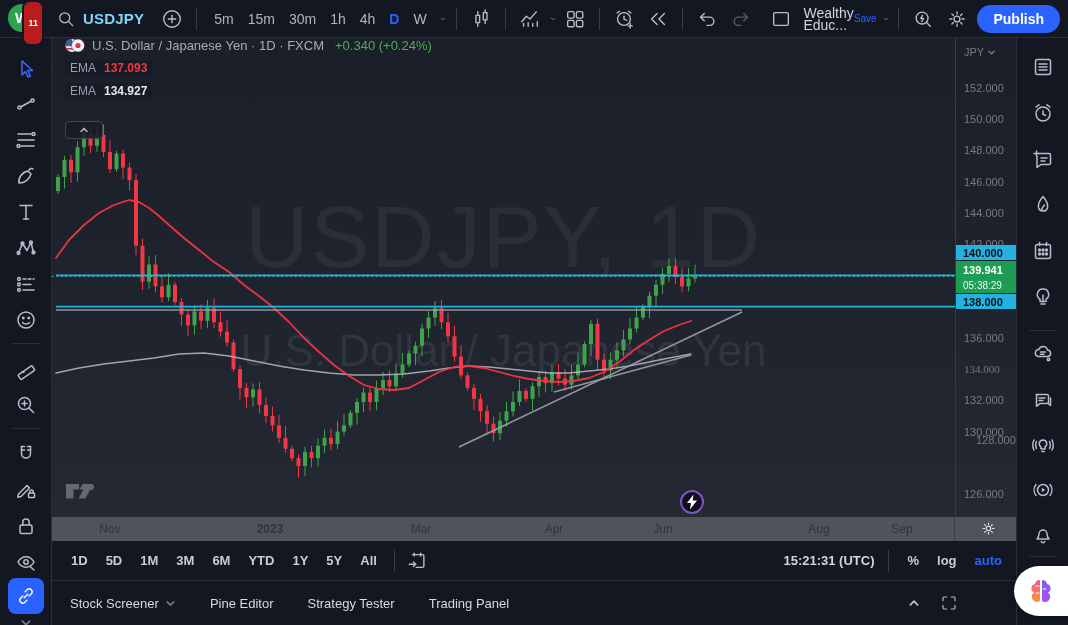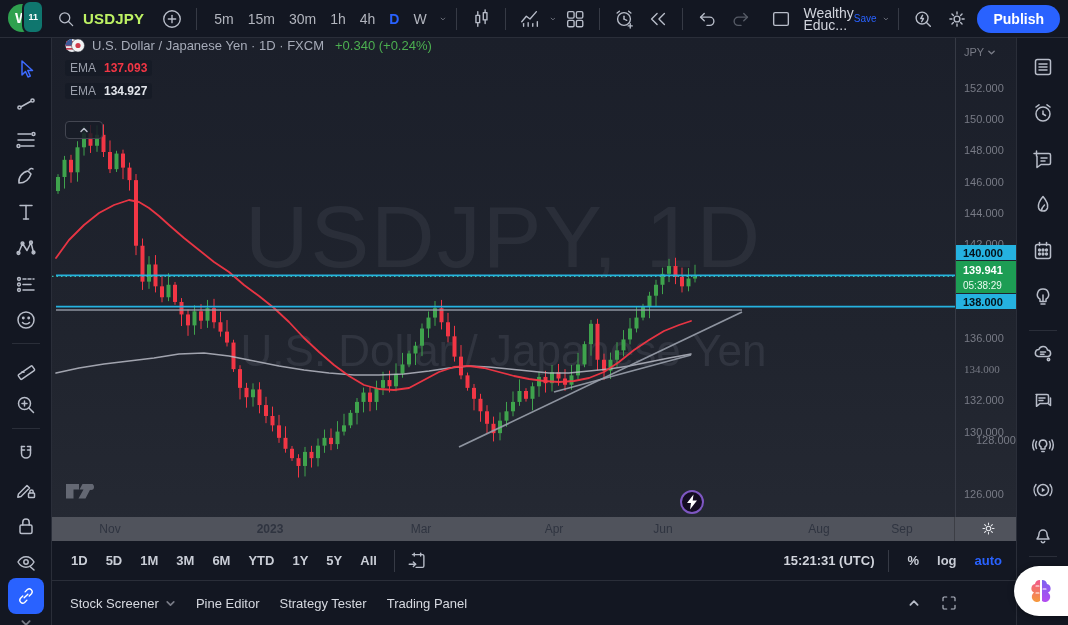--- a/index.html
+++ b/index.html
@@ -4,23 +4,23 @@
 <style>
   *{margin:0;padding:0;box-sizing:border-box;}
   html,body{width:1068px;height:625px;}
   body{position:relative;background:#131722;font-family:"Liberation Sans",sans-serif;color:#d1d4dc;overflow:hidden;font-size:13px;}
   svg.ic{stroke:#b8bdc9;fill:none;stroke-width:1.5;stroke-linecap:round;stroke-linejoin:round;display:block;}
   svg.chev{stroke:#787b86;fill:none;stroke-width:1.5;stroke-linecap:round;stroke-linejoin:round;}
   
   .topbar{position:absolute;left:0;top:0;width:1068px;height:38px;background:#131722;border-bottom:1px solid #2a2e39;display:flex;align-items:center;padding:0 8px;gap:6px;z-index:30;}
   .logo{position:relative;width:30px;height:30px;margin-right:4px;flex:none;}
   .logo .ball{width:28px;height:28px;border-radius:50%;background:#2fa14f;color:#fff;font-weight:bold;font-size:15px;display:flex;align-items:center;justify-content:center;}
-  .logo .badge{position:absolute;right:-6px;top:-4px;background:#0f766e;color:#fff;font-size:9px;font-weight:bold;border-radius:8px;padding:10px 4px;border:2px solid #131722;}
+  .logo .badge{position:absolute;right:-6px;top:-4px;background:#b91c1c;color:#fff;font-size:9px;font-weight:bold;border-radius:8px;padding:16px 4px;border:2px solid #131722;}
   .sym-search{display:flex;align-items:center;gap:7px;padding:4px 8px;border-radius:4px;cursor:pointer;}
-  .sym-search .sym{font-size:15px;font-weight:bold;color:#bef264;letter-spacing:.2px;}
+  .sym-search .sym{font-size:15px;font-weight:bold;color:#7dd3fc;letter-spacing:.2px;}
   .tb-sep{width:1px;height:22px;background:#363a45;margin:0 4px;flex:none;}
   .tb-btn{display:flex;align-items:center;justify-content:center;height:28px;min-width:28px;border-radius:4px;cursor:pointer;padding:0 3px;}
   .tf{font-size:14px;color:#b2b5be;padding:0 7px;height:26px;display:flex;align-items:center;border-radius:4px;cursor:pointer;font-weight:500;}
   .tf.active{color:#2962ff;font-weight:bold;}
   .layout-name{display:flex;flex-direction:row;align-items:center;line-height:12px;cursor:pointer;margin-left:2px;}
   .layout-name .nm{font-size:14px;color:#d1d4dc;font-weight:500;}
   .layout-name .sv{font-size:10px;color:#2962ff;}
   .publish{background:#2962ff;color:#fff;font-size:14px;font-weight:600;border:none;border-radius:15px;height:28px;padding:0 16px;cursor:pointer;}
   .spacer{flex:1;}
   
@@ -648,21 +648,21 @@
       <span class="clock">15:21:31 (UTC)</span>
       <div class="tb-sep"></div>
       <span class="mini">%</span>
       <span class="mini">log</span>
       <span class="mini blue">auto</span>
     </div>
   </div>
 </div>
 
 <div class="sbar">
-  <div id="stabs" style="display:flex;align-items:center;gap:20px;">
+  <div id="stabs" style="display:flex;align-items:center;gap:34px;">
       <div class="stab">
         <span>Stock Screener</span>
         <svg class="chev" width="11" height="11" viewBox="0 0 10 10">
           <polyline points="2,3.5 5,6.5 8,3.5"></polyline>
         </svg>
       </div>
       <div class="stab">
         <span>Pine Editor</span>
       </div>
       <div class="stab">

